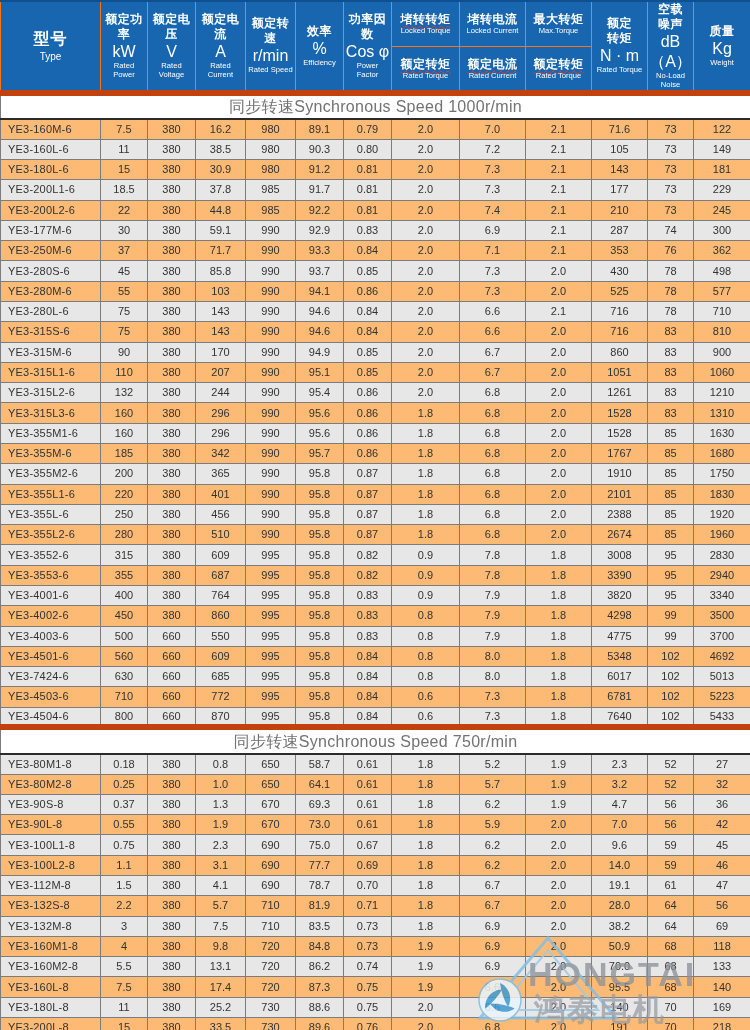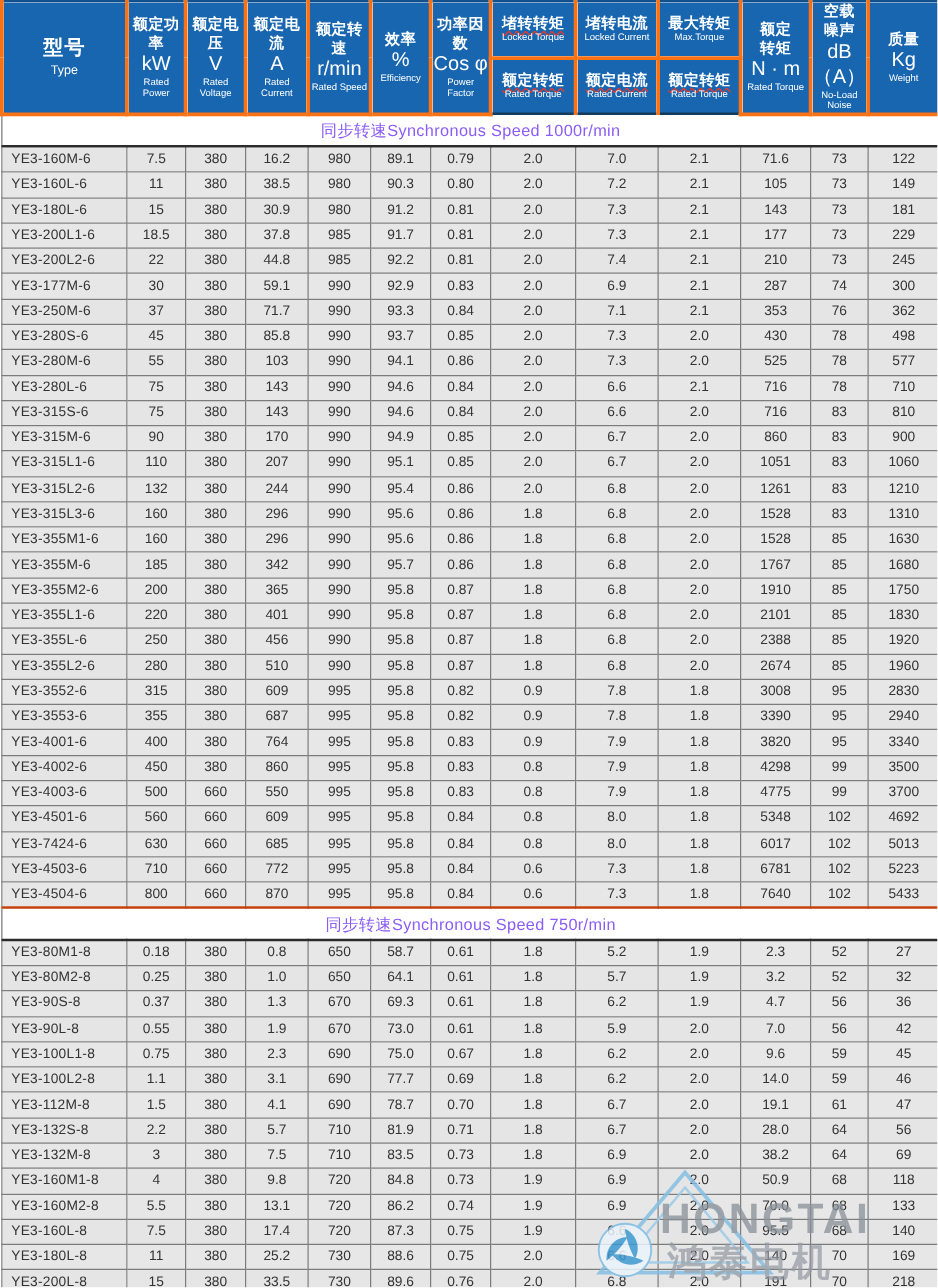--- a/index.html
+++ b/index.html
@@ -6,47 +6,47 @@
   .page{
     position:relative;width:750px;height:1030px;background:#fff;overflow:hidden;
     font-family:"Liberation Sans","DejaVu Sans",sans-serif;
   }
   table.spec{
     width:750px;height:1030px;border-collapse:collapse;table-layout:fixed;
     border-bottom:2px solid #1c1c1c;
   }
   
   thead th{
-    background:#1766af;color:#ffffff;border:3px solid #f97316;
+    background:#1766af;color:#ffffff;border:1px solid #f97316;
     padding:0;margin:0;vertical-align:middle;font-weight:normal;overflow:hidden;
   }
   thead tr.hrow1 th{border-top:2px solid #11508f;}
   thead tr{height:31px;}
   thead tr.hrow2 th{border-bottom:2px solid #153a5e;}
   th .zh{display:block;font-size:12px;font-weight:bold;line-height:1.25;white-space:pre-line;letter-spacing:0.5px;}
   th .zh-big{display:block;font-size:16px;font-weight:bold;line-height:1.3;letter-spacing:1px;}
   th .unit{display:block;font-size:16px;line-height:1.25;}
   th .en{display:block;font-size:8px;line-height:1.1;transform:scale(0.95);}
   th .en-mid{display:block;font-size:10px;line-height:1.3;}
   .squiggle{
     text-decoration-line:underline;text-decoration-style:wavy;
     text-decoration-color:#e23b2e;text-decoration-thickness:1px;text-underline-offset:2px;
   }
   
   tbody td{
     border:1px solid #7c7c7c;font-size:11px;color:#333;text-align:center;
     padding:0;line-height:1;overflow:hidden;white-space:nowrap;
   }
-  tbody tr{height:20px;background:#e5e5e5;}
+  tbody tr{height:20px;background:#fdba74;}
   tbody tr:nth-child(odd){background:#e7e7e7;}
   tbody td.model{text-align:left;padding-left:7px;letter-spacing:0.2px;}
   tbody tr.section-row{background:#ffffff !important;height:26px;}
   tbody tr.section-row td{
-    font-size:13px;color:#8b5cf6;letter-spacing:0.3px;
-    border-top:2px solid #c2410c;border-bottom:2px solid #2b2b2b;
+    font-size:16px;color:#737373;letter-spacing:0.3px;
+    border-top:6px solid #c2410c;border-bottom:2px solid #2b2b2b;
   }
   
   .watermark{
     position:absolute;left:468px;top:926px;width:282px;height:104px;
     pointer-events:none;opacity:0.85;
   }
 </style>
 </head>
 <body>
 

